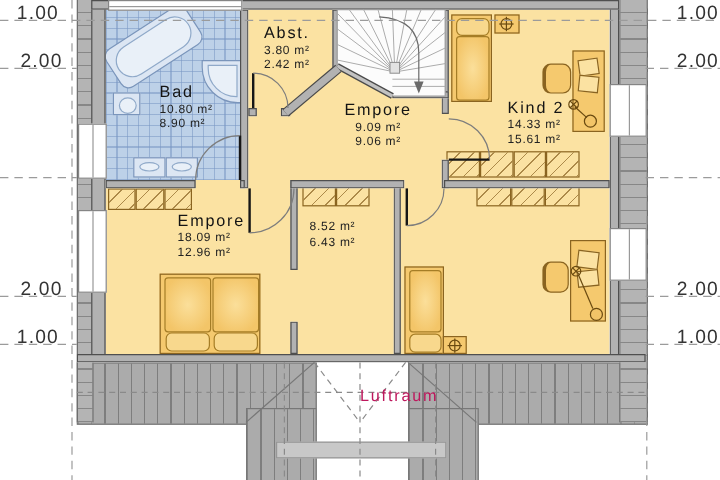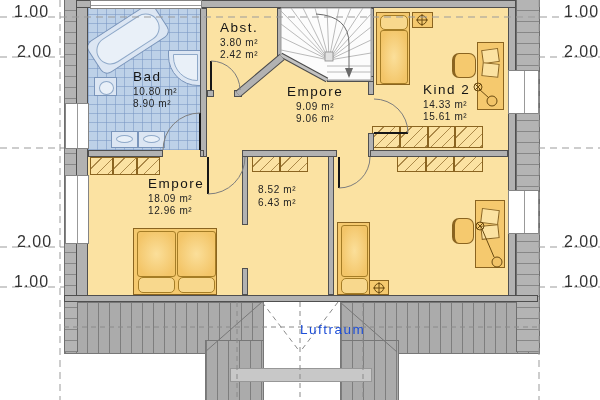--- a/index.html
+++ b/index.html
@@ -33,21 +33,21 @@
   .ward>div{flex:1;border:1px solid #8a6420;box-sizing:border-box;
         background-image:repeating-linear-gradient(135deg,transparent 0 7px,rgba(130,90,25,.65) 7px 8px);}
   .chair{border-radius:7px;border-left:3px solid #8a6420;}
   .fix{background:var(--fixture,#d9e4f3);border:1px solid #7a95bb;box-sizing:border-box;}
   .fix-in{position:absolute;background:#e9f0f8;border:1px solid #8fa9c9;}
   
   .rlabel{position:absolute;z-index:6;line-height:1.25;white-space:nowrap;}
   .rlabel .rname{font-size:13.5px;letter-spacing:1.5px;color:#141414;}
   .rlabel .rarea{font-size:10px;letter-spacing:.6px;color:#222;}
   .dim{position:absolute;z-index:6;font-size:16px;letter-spacing:1px;color:#333;}
-  .voidlab{position:absolute;z-index:6;font-size:13.5px;letter-spacing:1.5px;color:#1d4ed8;}
+  .voidlab{position:absolute;z-index:6;font-size:13.5px;letter-spacing:1.5px;color:#be185d;}
 </style>
 </head>
 <body>
 
 <div id="plan">
 
   <div class="abs room z1" style="left:88px;top:8px;width:420px;height:287px;"></div>
   <div class="abs bath z1" style="left:88px;top:8px;width:112px;height:142px;"></div>
 
   <div class="abs roof z2" style="left:64px;top:302px;width:198px;height:50px;"></div>

